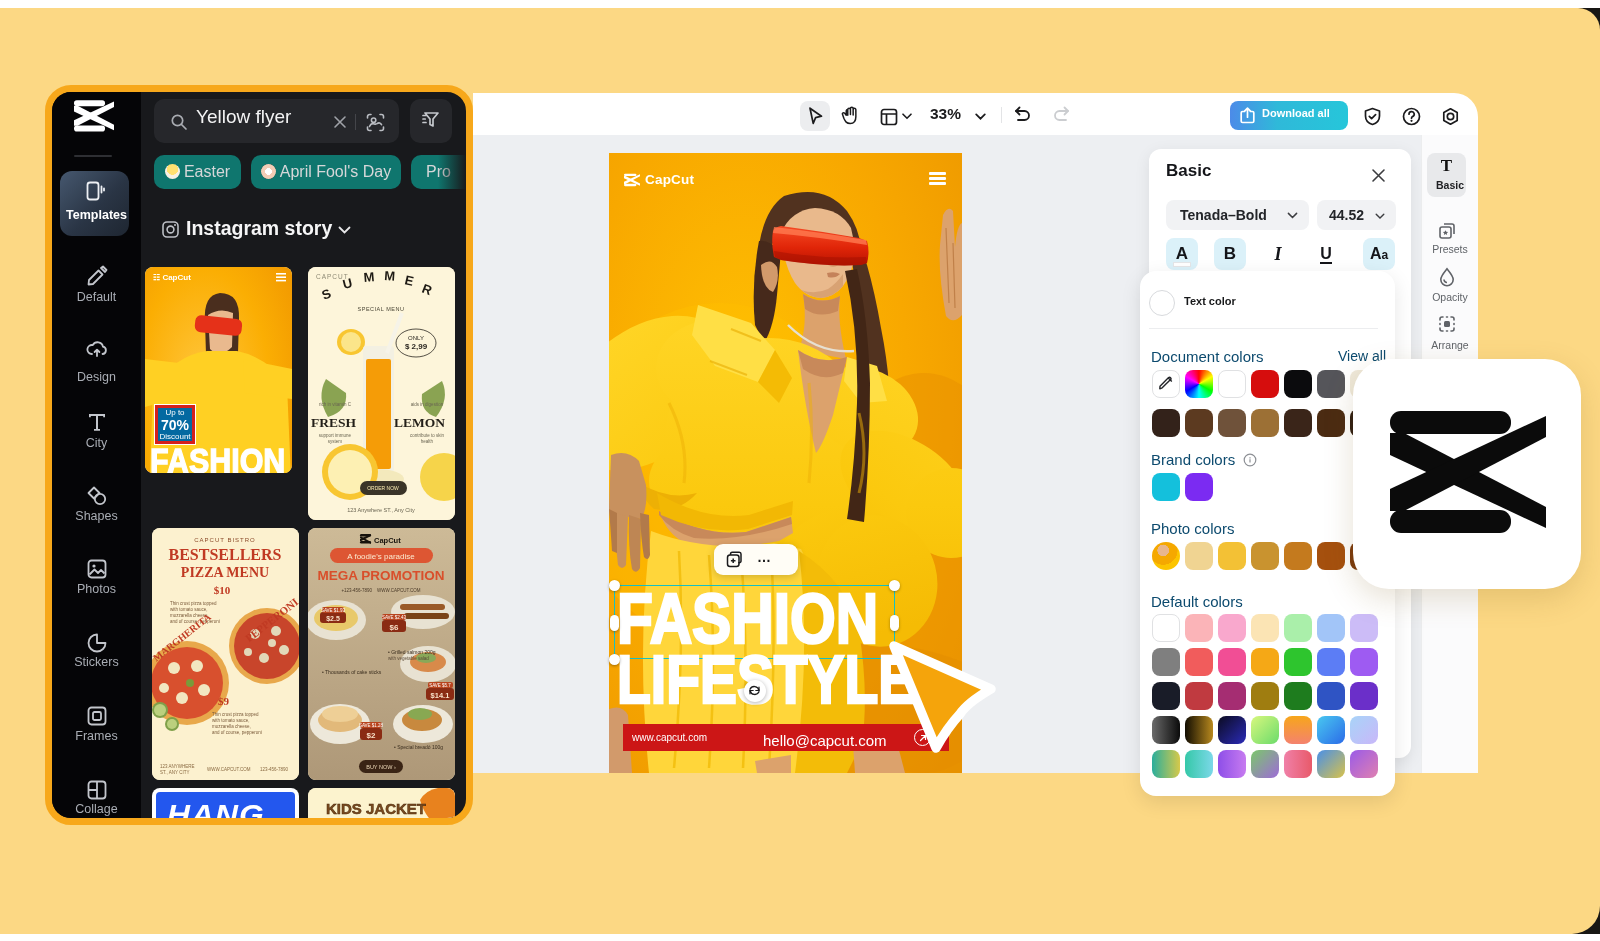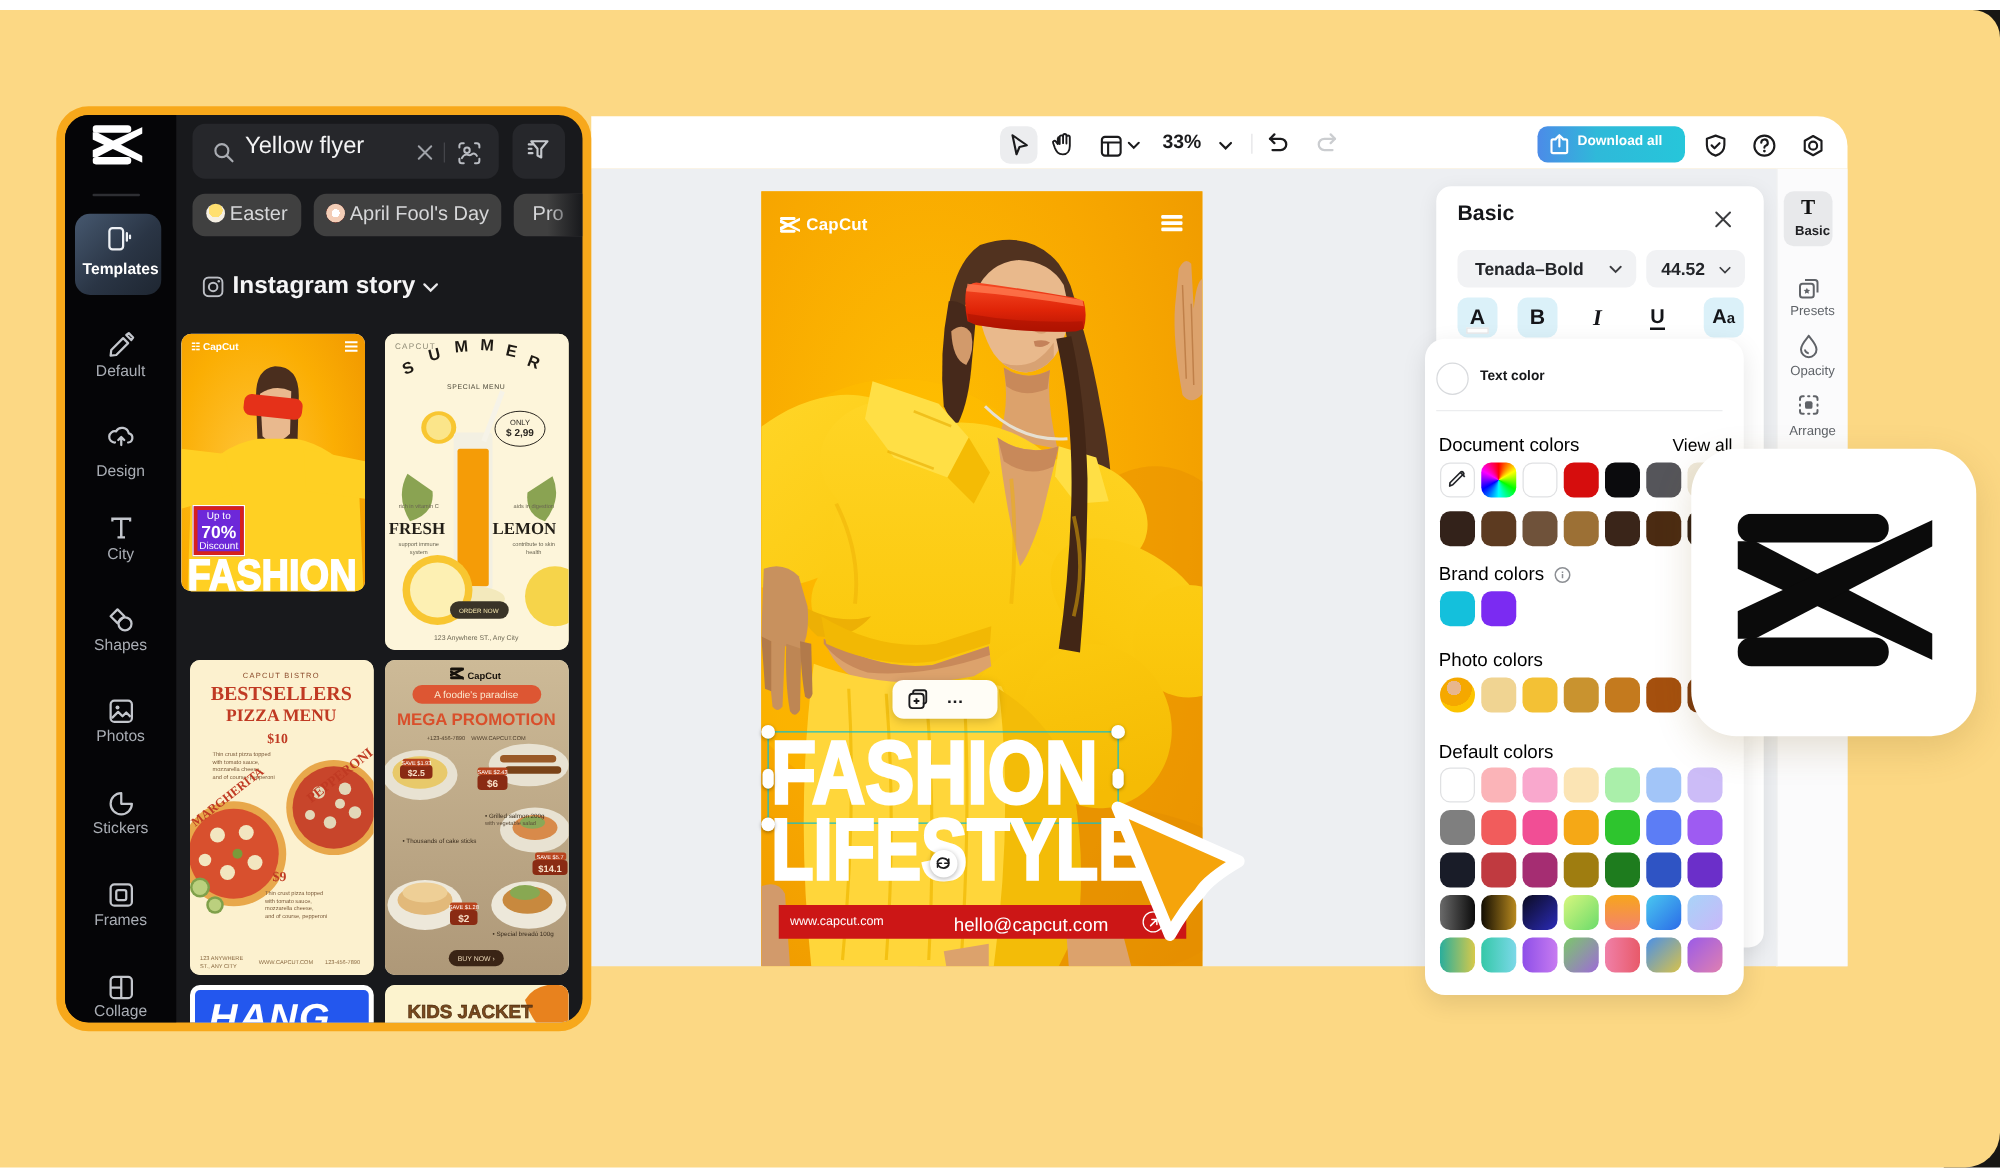--- a/index.html
+++ b/index.html
@@ -26,22 +26,22 @@
 
   
   #poster { left:609px; top:153px; width:353px; height:620px; overflow:hidden; }
 
   
   #basicPanel { left:1149px; top:149px; width:262px; height:609px; background:#fff; border-radius:12px; box-shadow:0 4px 16px rgba(0,0,0,.08); }
   #colorPanel { left:1140px; top:271px; width:255px; height:525px; background:#fff; border-radius:16px; box-shadow:0 6px 20px rgba(0,0,0,.10); }
   #logoCard { left:1353px; top:359px; width:228px; height:230px; background:#fff; border-radius:36px; box-shadow:0 10px 30px rgba(120,90,20,.18); }
 
   .sw { position:absolute; width:28px; height:28px; border-radius:8px; }
-  .lbl { position:absolute; color:#000000; font-size:15px; }
-  .chip { height:34px; background:#404040; border-radius:10px; color:#D6D7D9; font-size:16px; line-height:34px; text-align:center; overflow:hidden; }
+  .lbl { position:absolute; color:#0c4a6e; font-size:15px; }
+  .chip { height:34px; background:#0f766e; border-radius:10px; color:#D6D7D9; font-size:16px; line-height:34px; text-align:center; overflow:hidden; }
   .emo { display:inline-block; width:15px; height:15px; border-radius:50%; margin-right:4px; vertical-align:-2px; }
   .thumb { width:147px; border-radius:8px; overflow:hidden; background:#FBF2CF; }
   .icn { }
   .postertxt { color:#fff; font-weight:bold; line-height:1; letter-spacing:0; white-space:nowrap; }
   .rlbl { position:absolute; left:0; width:56px; text-align:center; font-size:10.5px; color:#5F6368; }
   .fbtn { top:89px; width:32px; height:32px; border-radius:8px; text-align:center; line-height:32px; font-weight:bold; color:#141519; }
   .hndl { width:11px; height:11px; border-radius:50%; background:#fff; box-shadow:0 1px 3px rgba(0,0,0,.35); }
   .hndlv { width:9px; height:16px; border-radius:5px; background:#fff; box-shadow:0 1px 3px rgba(0,0,0,.35); }
   #poster { background:#F8A800; }
 </style>
@@ -374,21 +374,21 @@
         <path d="M63 48 Q75 40 88 46 L87 80 Q75 92 65 82 Z" fill="#E9B98E"></path>
         <rect x="50" y="50" width="47" height="17" rx="6" fill="#E53119" transform="rotate(6 73 58)"></rect>
         <path d="M8 122 Q30 88 62 84 L92 84 Q122 90 142 118 L147 235 L4 235 Z" fill="#FFD023"></path>
         <path d="M0 92 L34 96 L42 128 L0 140 Z" fill="#FFD023"></path>
         <path d="M98 92 L147 102 L147 132 L100 126 Z" fill="#FFD023"></path>
         <text x="8" y="13" font-size="8" font-weight="bold" fill="#fff" font-family="Liberation Sans">☷ CapCut</text>
         <rect x="131" y="6" width="10" height="1.6" fill="#fff"></rect>
           <rect x="131" y="9.4" width="10" height="1.6" fill="#fff"></rect>
           <rect x="131" y="12.8" width="10" height="1.6" fill="#fff"></rect>
       </svg>
-      <div class="abs" style="left:9px;top:137px;width:42px;height:41px;background:#6d28d9;border:1px solid #fff;outline:3px solid #D6201D;outline-offset:-4px;color:#fff;text-align:center;font-size:8px;line-height:1.1;padding-top:4px">Up to<br><b style="font-size:14px">70%</b><br>Discount</div>
+      <div class="abs" style="left:9px;top:137px;width:42px;height:41px;background:#0369a1;border:1px solid #fff;outline:3px solid #D6201D;outline-offset:-4px;color:#fff;text-align:center;font-size:8px;line-height:1.1;padding-top:4px">Up to<br><b style="font-size:14px">70%</b><br>Discount</div>
       <div class="abs postertxt" style="left:5px;top:176px;font-size:35px;line-height:1;transform:scaleX(0.87);transform-origin:0 0;-webkit-text-stroke:1.3px #fff">FASHION</div>
       <div class="abs postertxt" style="left:5px;top:203px;font-size:35px;line-height:1;transform:scaleX(0.67);transform-origin:0 0;-webkit-text-stroke:1.3px #fff">LIFESTYLE</div>
       <div class="abs" style="left:9px;top:231px;width:131px;height:11px;background:#C41D1D;color:#fff;font-size:5px;line-height:11px;text-align:center">www.capcut.com&nbsp;&nbsp;&nbsp;&nbsp;hello@capcut.com</div>
     </div>
     <div class="abs thumb" style="left:256px;top:175px;height:253px" id="th2">
       <svg width="147" height="253" viewBox="0 0 147 253">
         <rect width="147" height="253" fill="#FDF5DA"></rect>
         <text x="8" y="12" font-size="6.5" fill="#8E8A75" font-family="Liberation Sans" letter-spacing="1">CAPCUT</text>
         <g fill="#1E1A14" font-family="Liberation Sans" font-weight="bold" font-size="13">
             <text x="16" y="33" transform="rotate(-22 16 33)">S</text>

